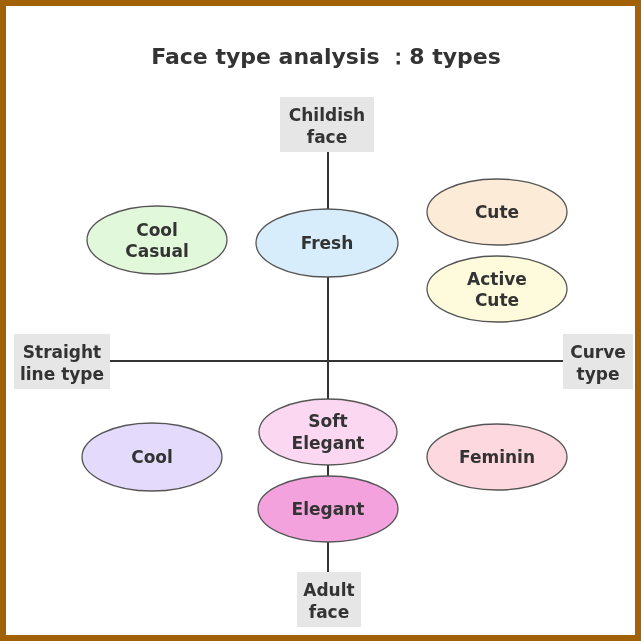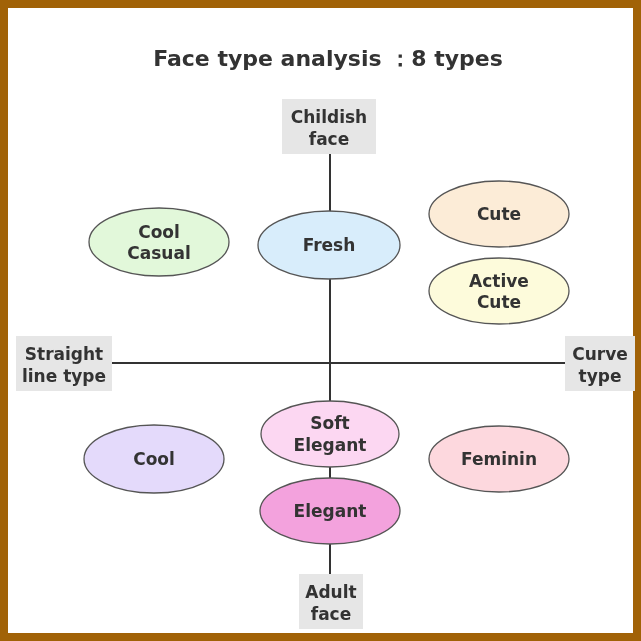--- a/index.html
+++ b/index.html
@@ -1,19 +1,19 @@
 <!DOCTYPE html>
 <html><head>
 <meta charset="utf-8">
 <style>
   html, body { margin: 0; padding: 0; background: #ffffff; }
   body { width: 641px; height: 641px; overflow: hidden; }
   .frame {
     position: relative; width: 641px; height: 641px; box-sizing: border-box;
-    border: 8px solid #a16207; background: #ffffff;
+    border: 6px solid #a16207; background: #ffffff;
   }
   svg { position: absolute; left: 0; top: 0; }
   .title { font-family: "DejaVu Sans", sans-serif; font-weight: bold; font-size: 22px; fill: #333333; }
   .lbl { font-family: "DejaVu Sans", sans-serif; font-weight: bold; font-size: 17px; fill: #333333; }
   .axis-lbl { font-family: "DejaVu Sans", sans-serif; font-weight: bold; font-size: 17px; fill: #333333; }
 </style>
 </head>
 <body>
 
 <div class="frame">

